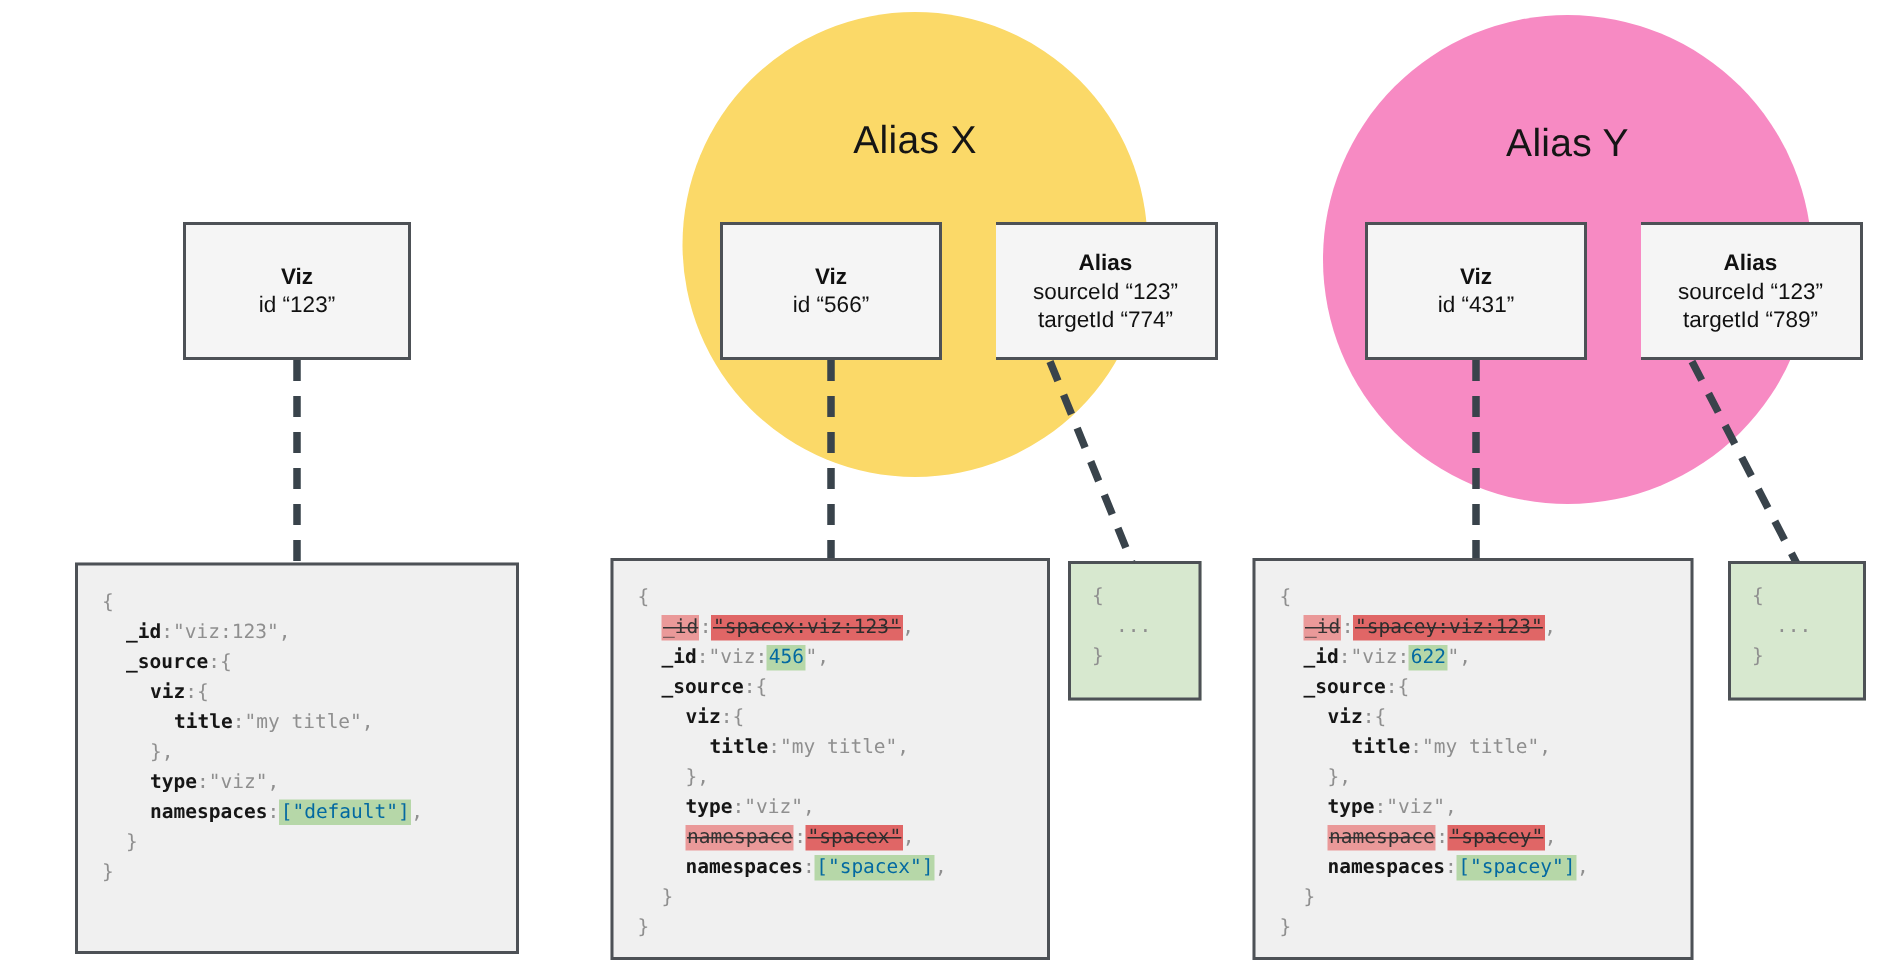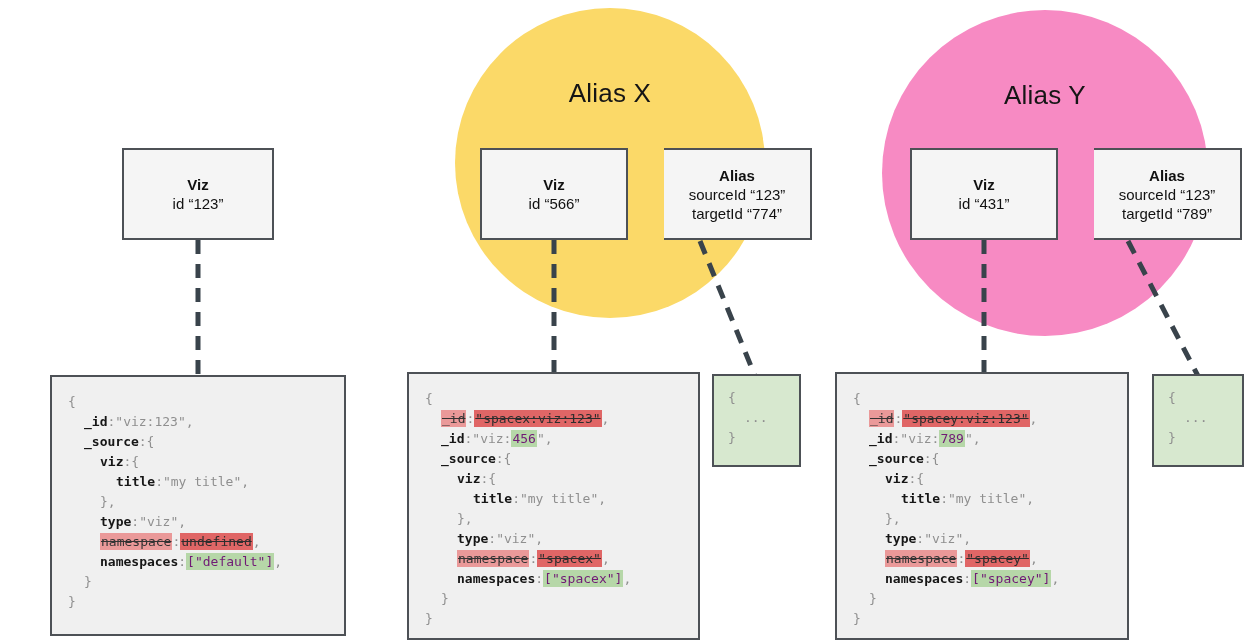--- a/index.html
+++ b/index.html
@@ -43,21 +43,21 @@
   .doc-2 { left:712px; top:374px; width:89px;  height:93px; }
   .doc-3 { left:835px; top:372px; width:294px; height:268px; }
   .doc-4 { left:1152px; top:374px; width:92px; height:93px; }
   .code-line { white-space:pre; }
   .seg-plain  { color:#8f8f8f; }
   .seg-key    { color:#161616; font-weight:bold; }
   .seg-del    { background:var(--highlight-removed-key, #ea9999); color:#333;
                 text-decoration:line-through; padding:1px 1px; }
   .seg-delval { background:var(--highlight-removed-value, #e06666); color:#2d2d2d;
                 text-decoration:line-through; padding:1px 1px; }
-  .seg-add    { background:var(--highlight-added, #b6d7a8); color:#701a75; padding:1px 1px; }
+  .seg-add    { background:var(--highlight-added, #b6d7a8); color:#0369a1; padding:1px 1px; }
 </style>
 </head>
 <body>
 
 <div class="canvas">
 
   <div class="circle circle-x" style="background: rgb(251, 217, 104);">
     <div class="space-title">Alias X</div>
   </div>
   <div class="circle circle-y" style="background: rgb(247, 138, 195);">
@@ -102,21 +102,20 @@
     </div>
 
   <div class="doc full doc-0">
       <div class="code-line" style="padding-left: 0px;"><span class="seg-plain">{</span></div>
       <div class="code-line" style="padding-left: 16px;"><span class="seg-key">_id</span><span class="seg-plain">:"viz:123",</span></div>
       <div class="code-line" style="padding-left: 16px;"><span class="seg-key">_source</span><span class="seg-plain">:{</span></div>
       <div class="code-line" style="padding-left: 32px;"><span class="seg-key">viz</span><span class="seg-plain">:{</span></div>
       <div class="code-line" style="padding-left: 48px;"><span class="seg-key">title</span><span class="seg-plain">:"my title",</span></div>
       <div class="code-line" style="padding-left: 32px;"><span class="seg-plain">},</span></div>
       <div class="code-line" style="padding-left: 32px;"><span class="seg-key">type</span><span class="seg-plain">:"viz",</span></div>
-      <div class="code-line" style="padding-left: 32px;"><span class="seg-del">namespace</span><span class="seg-plain">:</span><span class="seg-delval">undefined</span><span class="seg-plain">,</span></div>
       <div class="code-line" style="padding-left: 32px;"><span class="seg-key">namespaces</span><span class="seg-plain">:</span><span class="seg-add">["default"]</span><span class="seg-plain">,</span></div>
       <div class="code-line" style="padding-left: 16px;"><span class="seg-plain">}</span></div>
       <div class="code-line" style="padding-left: 0px;"><span class="seg-plain">}</span></div>
     </div>
   <div class="doc full doc-1">
       <div class="code-line" style="padding-left: 0px;"><span class="seg-plain">{</span></div>
       <div class="code-line" style="padding-left: 16px;"><span class="seg-del">_id</span><span class="seg-plain">:</span><span class="seg-delval">"spacex:viz:123"</span><span class="seg-plain">,</span></div>
       <div class="code-line" style="padding-left: 16px;"><span class="seg-key">_id</span><span class="seg-plain">:"viz:</span><span class="seg-add">456</span><span class="seg-plain">",</span></div>
       <div class="code-line" style="padding-left: 16px;"><span class="seg-key">_source</span><span class="seg-plain">:{</span></div>
       <div class="code-line" style="padding-left: 32px;"><span class="seg-key">viz</span><span class="seg-plain">:{</span></div>
@@ -129,21 +128,21 @@
       <div class="code-line" style="padding-left: 0px;"><span class="seg-plain">}</span></div>
     </div>
   <div class="doc stub doc-2">
       <div class="code-line" style="padding-left: 0px;"><span class="seg-plain">{</span></div>
       <div class="code-line" style="padding-left: 16px;"><span class="seg-plain">...</span></div>
       <div class="code-line" style="padding-left: 0px;"><span class="seg-plain">}</span></div>
     </div>
   <div class="doc full doc-3">
       <div class="code-line" style="padding-left: 0px;"><span class="seg-plain">{</span></div>
       <div class="code-line" style="padding-left: 16px;"><span class="seg-del">_id</span><span class="seg-plain">:</span><span class="seg-delval">"spacey:viz:123"</span><span class="seg-plain">,</span></div>
-      <div class="code-line" style="padding-left: 16px;"><span class="seg-key">_id</span><span class="seg-plain">:"viz:</span><span class="seg-add">789</span><span class="seg-plain">",</span></div>
+      <div class="code-line" style="padding-left: 16px;"><span class="seg-key">_id</span><span class="seg-plain">:"viz:</span><span class="seg-add">622</span><span class="seg-plain">",</span></div>
       <div class="code-line" style="padding-left: 16px;"><span class="seg-key">_source</span><span class="seg-plain">:{</span></div>
       <div class="code-line" style="padding-left: 32px;"><span class="seg-key">viz</span><span class="seg-plain">:{</span></div>
       <div class="code-line" style="padding-left: 48px;"><span class="seg-key">title</span><span class="seg-plain">:"my title",</span></div>
       <div class="code-line" style="padding-left: 32px;"><span class="seg-plain">},</span></div>
       <div class="code-line" style="padding-left: 32px;"><span class="seg-key">type</span><span class="seg-plain">:"viz",</span></div>
       <div class="code-line" style="padding-left: 32px;"><span class="seg-del">namespace</span><span class="seg-plain">:</span><span class="seg-delval">"spacey"</span><span class="seg-plain">,</span></div>
       <div class="code-line" style="padding-left: 32px;"><span class="seg-key">namespaces</span><span class="seg-plain">:</span><span class="seg-add">["spacey"]</span><span class="seg-plain">,</span></div>
       <div class="code-line" style="padding-left: 16px;"><span class="seg-plain">}</span></div>
       <div class="code-line" style="padding-left: 0px;"><span class="seg-plain">}</span></div>
     </div>

